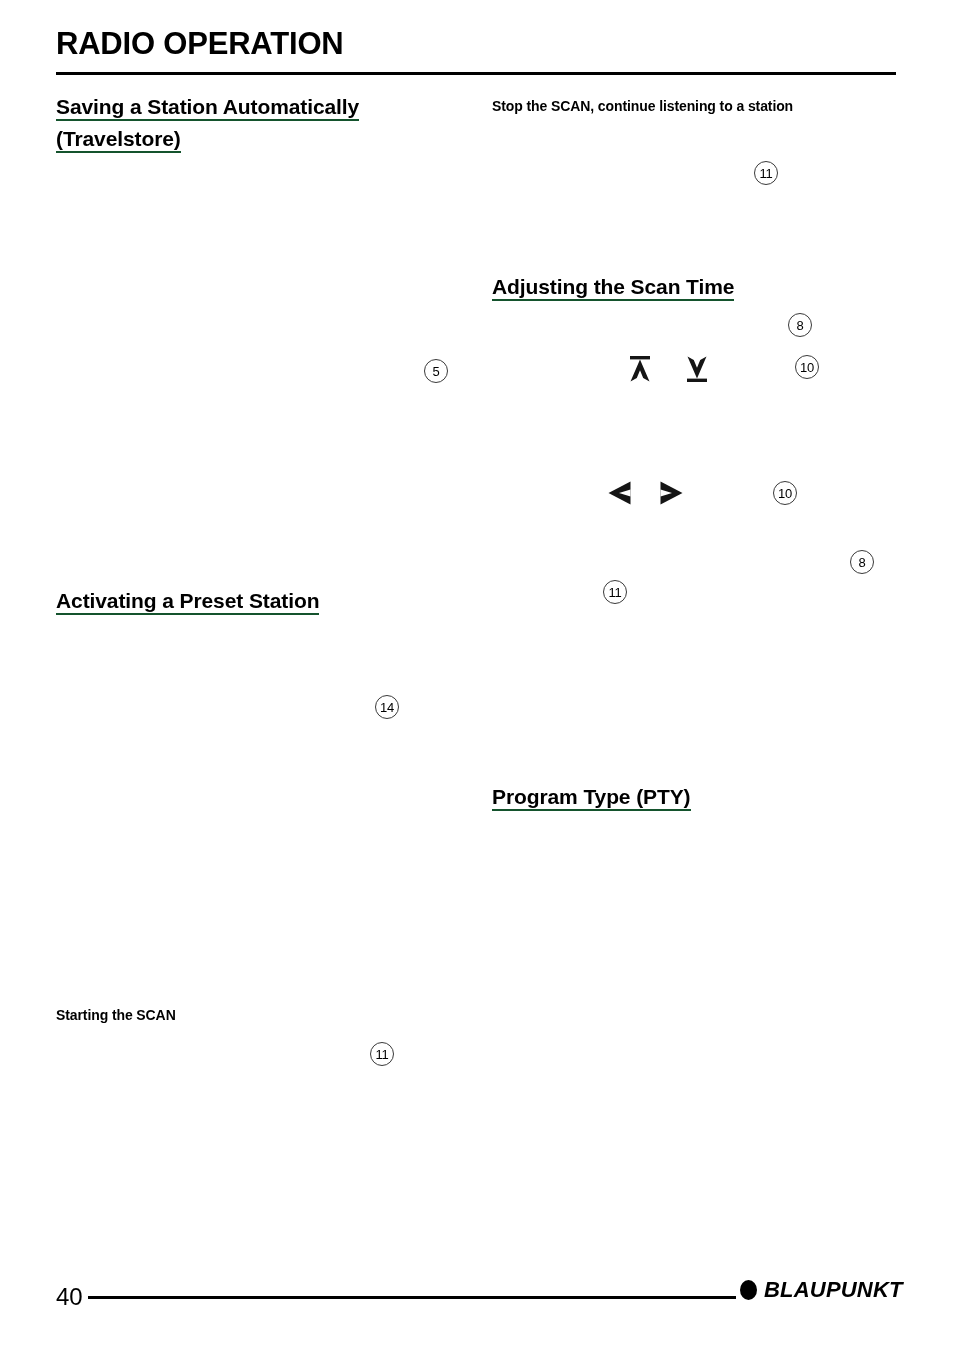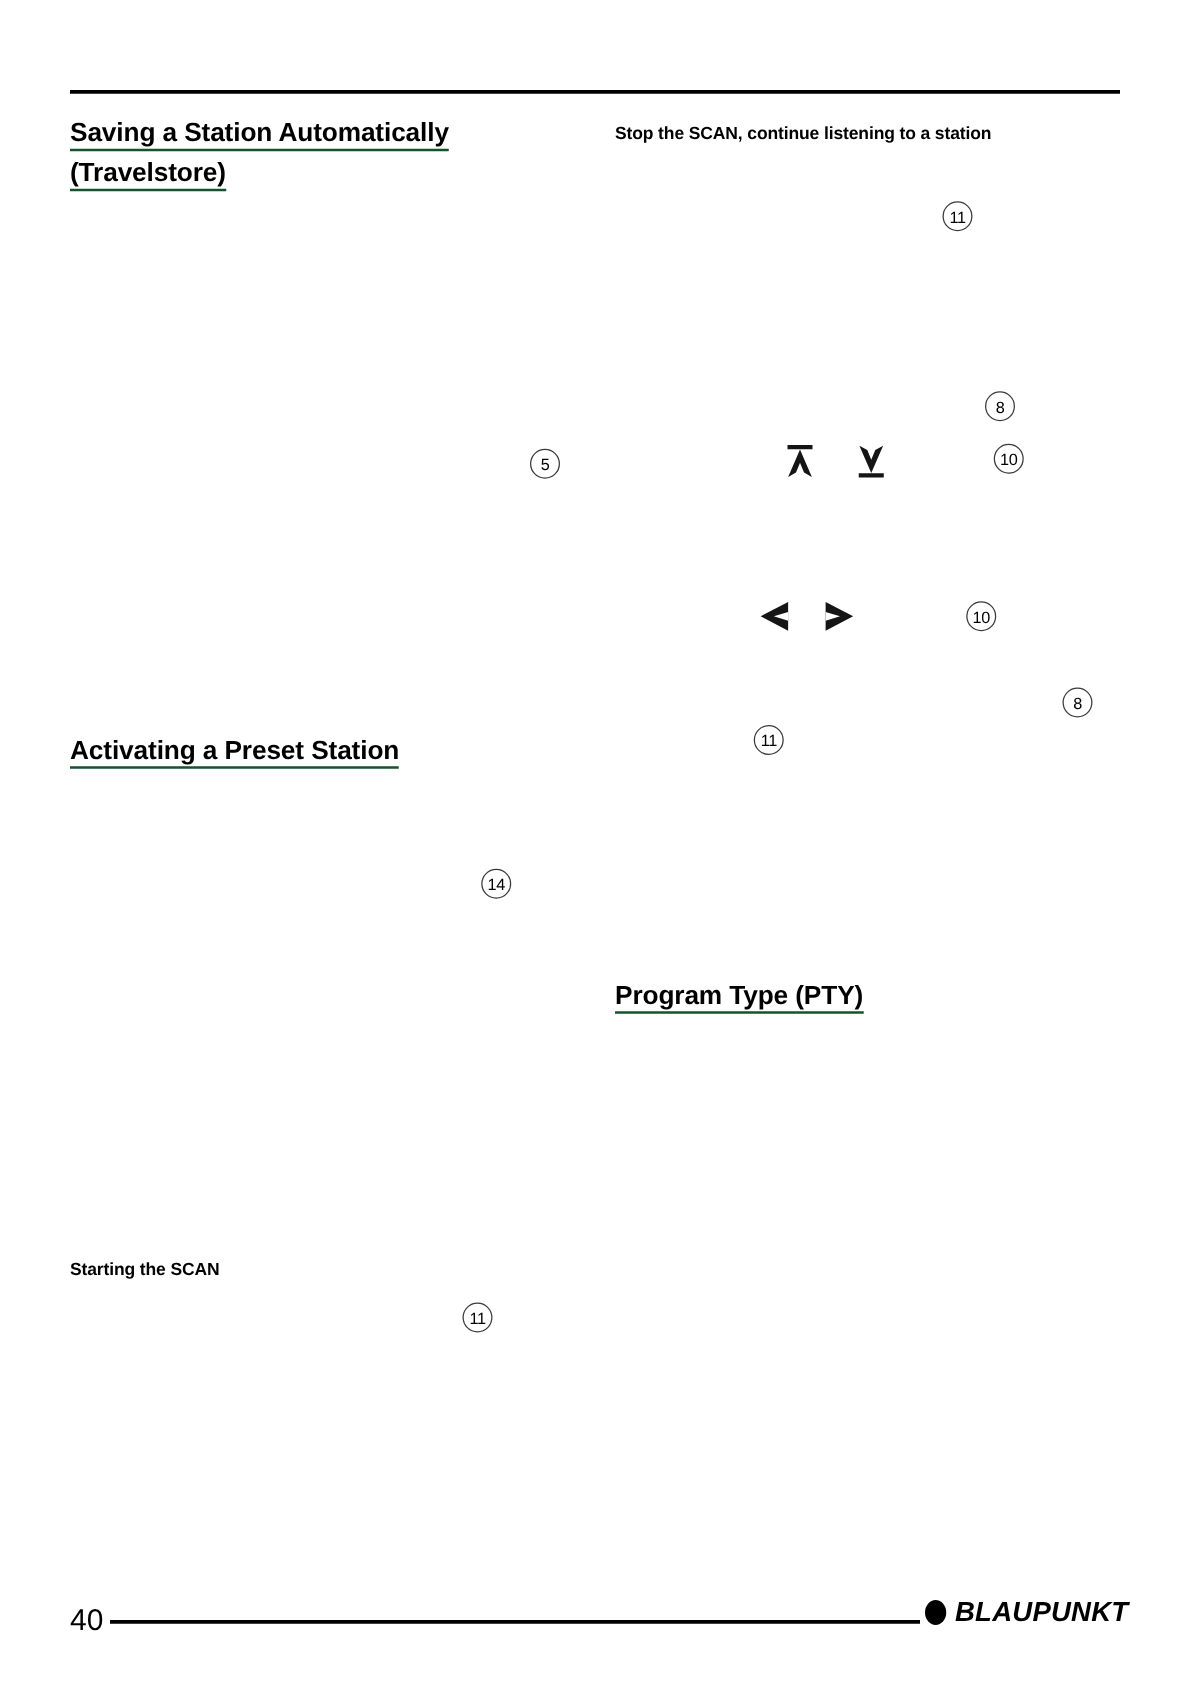--- a/index.html
+++ b/index.html
@@ -156,37 +156,38 @@
     font-style: italic;
     letter-spacing: 0.2px;
     line-height: 1;
   }
 </style>
 </head>
 <body>
 
 <div class="page">
 
+  <div class="page-title">RADIO OPERATION</div>
   <div class="header-rule"></div>
 
   <div class="col-left">
 
     <div class="heading underlined two-line" style="left:0px; top:3px; width:392px;">
       <span class="htext">Saving a Station Automatically (Travelstore)</span>
     </div>
 
     <div class="badge" style="left:368px; top:271px;">
       <span>5</span>
     </div>
 
     <div class="heading underlined" style="left:0px; top:497px;">
       <span class="htext">Activating a Preset Station</span>
     </div>
 
-    <div class="badge" style="left:329px; top:607px;">
+    <div class="badge" style="left:319px; top:607px;">
       <span>14</span>
     </div>
 
 
     <div class="subheading" style="left:0px; top:913px;">
       <span>Starting the SCAN</span>
     </div>
 
     <div class="badge" style="left:314px; top:954px;">
       <span>11</span>
@@ -197,20 +198,23 @@
   <div class="col-right">
 
     <div class="subheading" style="left:0px; top:3px; width:396px; line-height:30px;">
       <span>Stop the SCAN, continue listening to a station</span>
     </div>
 
     <div class="badge" style="left:262px; top:73px;">
       <span>11</span>
     </div>
 
+    <div class="heading underlined" style="left:0px; top:183px;">
+      <span class="htext">Adjusting the Scan Time</span>
+    </div>
 
     <div class="badge" style="left:296px; top:225px;">
       <span>8</span>
     </div>
 
     <div class="badge" style="left:303px; top:267px;">
       <span>10</span>
     </div>
 
     <div class="glyph" style="left:136px; top:268px;">

